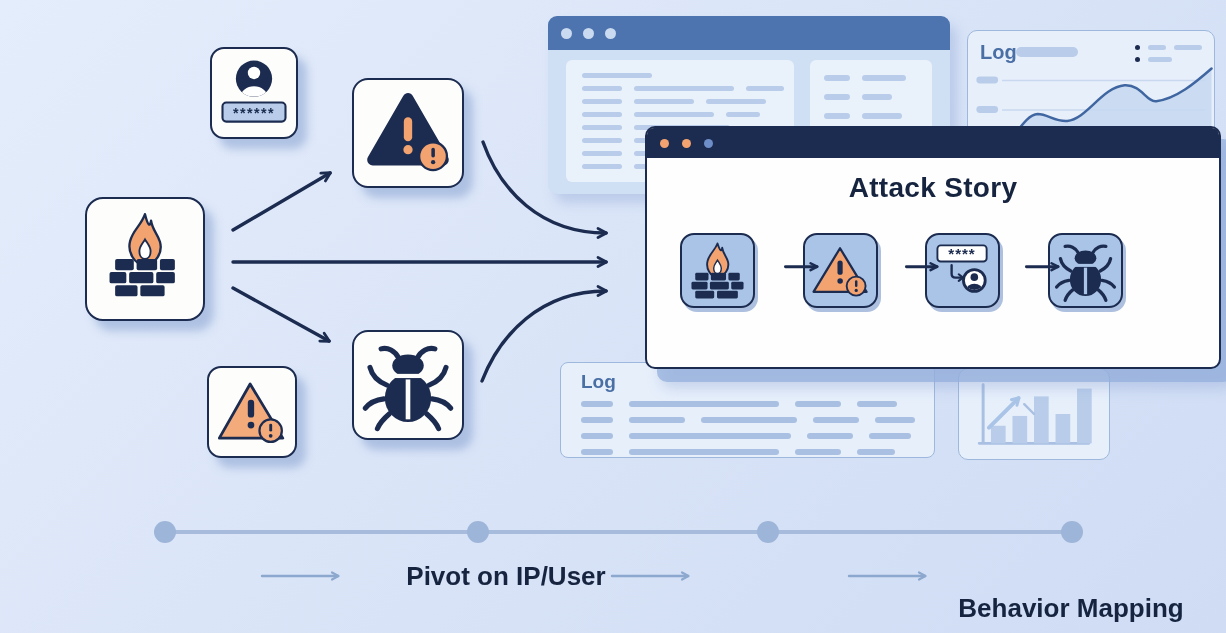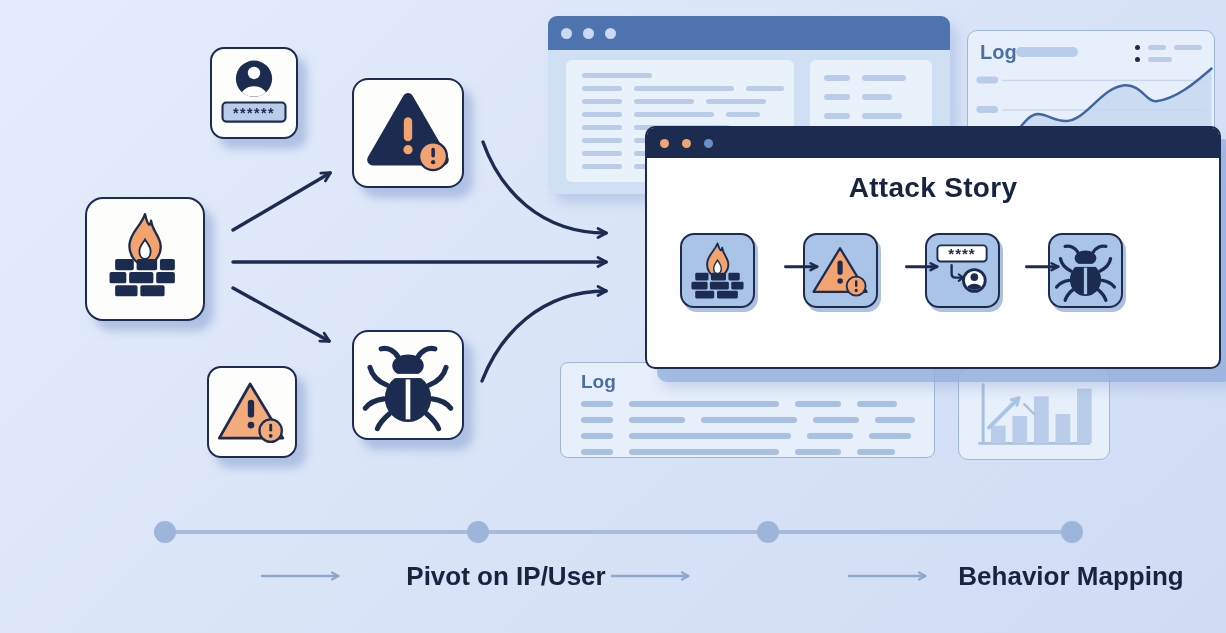--- a/index.html
+++ b/index.html
@@ -395,15 +395,15 @@
         </g>
         <ellipse cx="37.5" cy="24.5" rx="11.5" ry="8" class="f-navy"></ellipse>
         <ellipse cx="37.5" cy="47" rx="16.5" ry="17.5" class="f-navy"></ellipse>
         <rect x="23" y="30.5" width="29" height="3.2" class="f-tile"></rect>
         <rect x="35.8" y="34.5" width="3.4" height="28" class="f-tile"></rect>
       </svg>
     </div>
   </div>
 
   <div class="tl-label" style="left:506px;">Pivot on IP/User</div>
-  <div class="tl-label" style="left:1071px;">Behavior Mapping</div>
+  <div class="tl-label" style="left:1071px;margin-top:32px;">Behavior Mapping</div>
 
 </div>
 
 </body></html>

